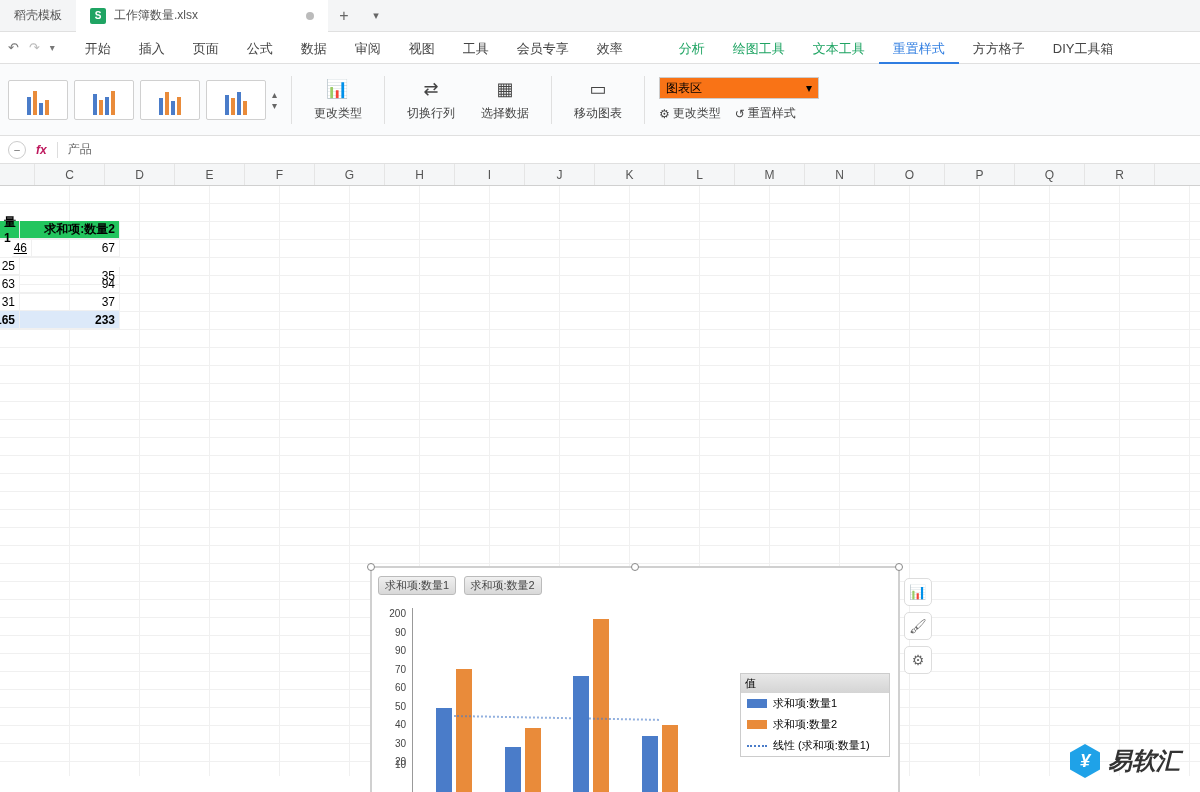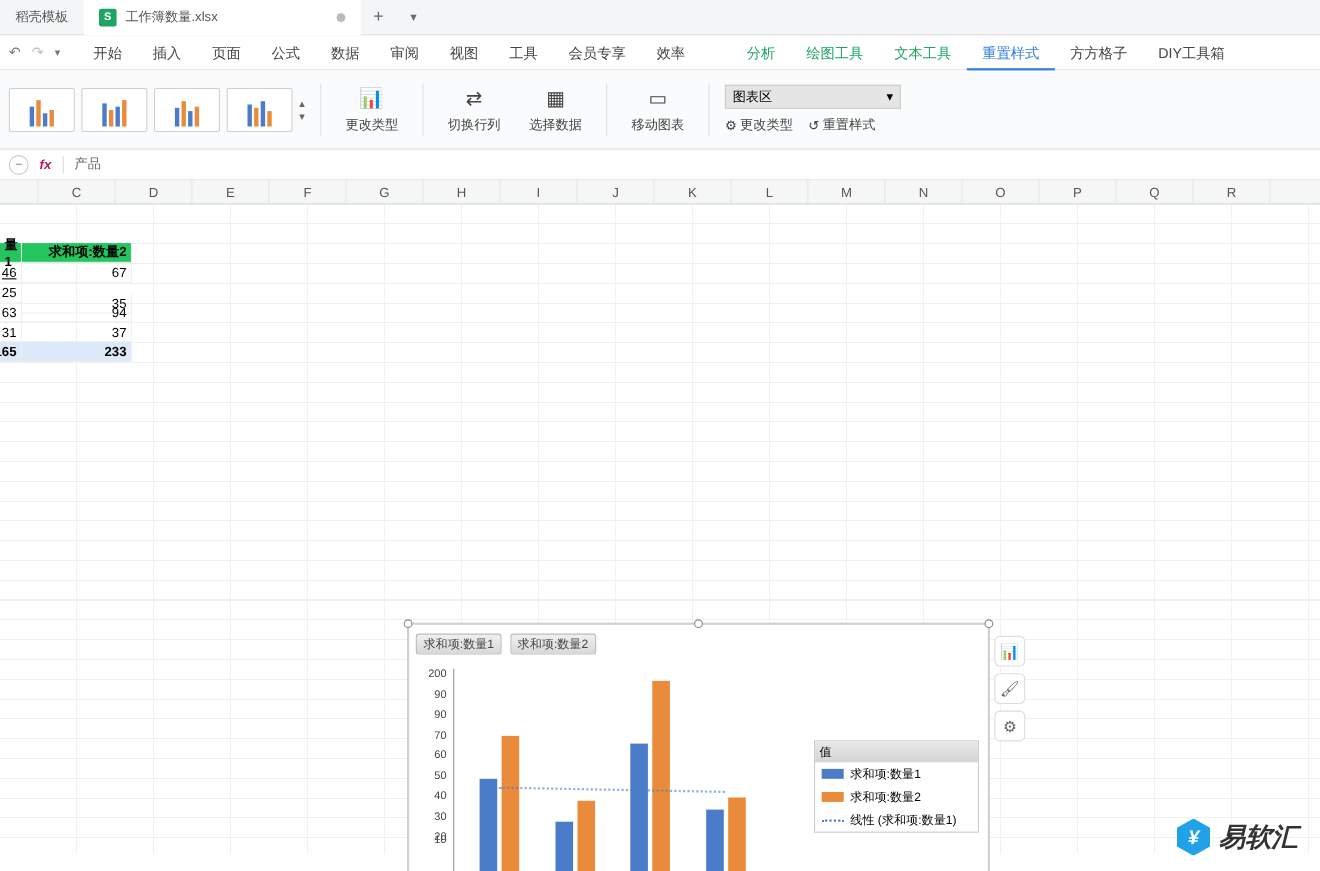--- a/index.html
+++ b/index.html
@@ -25,21 +25,21 @@
 
 
 .ribbon { height: 72px; display: flex; align-items: center; padding: 4px 8px; gap: 10px; border-bottom: 1px solid #e0e0e0; background: #fafbfc; }
 .styles { display: flex; gap: 6px; }
 .style-thumb { width: 60px; height: 40px; border: 1px solid #d0d0d0; border-radius: 2px; background: #fff; display:flex; align-items:flex-end; justify-content:center; gap:2px; padding:4px;}
 .style-thumb span{display:inline-block; width:4px; background:#4a7cc9;}
 .style-thumb span.o{background:#e98b3a;}
 .rbtn { display: flex; flex-direction: column; align-items: center; font-size: 12px; color: #444; padding: 0 8px; cursor:pointer; gap:4px;}
 .ricon { width: 24px; height: 24px; display:flex; align-items:center; justify-content:center; font-size:18px; color:#444;}
 .divider { width: 1px; height: 48px; background: #e0e0e0; margin: 0 4px; }
-.select-box { display:flex; align-items:center; justify-content:space-between; width:160px; height:22px; border:1px solid #ccc; font-size:12px; padding:0 6px; background:#e5e5e5;}
+.select-box { display:flex; align-items:center; justify-content:space-between; width:160px; height:22px; border:1px solid #ccc; font-size:12px; padding:0 6px; background:#f97316;}
 .ribbon-col { display:flex; flex-direction:column; gap:6px; }
 .small-row { display:flex; gap:14px; font-size:12px; color:#444; align-items:center;}
 .small-row span{display:flex; align-items:center; gap:3px; cursor:pointer;}
 
 
 .fbar { height: 28px; display:flex; align-items:center; gap:10px; padding:0 8px; border-bottom:1px solid #e0e0e0; font-size:12px; color:#666; }
 .fbar .zoom-ic{width:18px; height:18px; border:1px solid #ccc; border-radius:50%; display:flex; align-items:center; justify-content:center; font-size:10px;}
 .fbar .fx { font-style: italic; color:#be185d;font-weight:bold; }
 .fbar .vline{width:1px; height:16px; background:#ddd;}
 
@@ -229,21 +229,21 @@
     <div class="ch" style="width: 70px;">Q</div>
     <div class="ch" style="width: 70px;">R</div>
   </div>
 
 <div class="sheet" style="height:590px; position:relative;">
   <div class="gridbg"></div>
 
   <div class="datacell hdrcell" style="left:0; top:35px; width:20px; justify-content:flex-start;">量1</div>
   <div class="datacell hdrcell" style="left:20px; top:35px; width:100px;">求和项:数量2</div>
 
-  <div class="datacell" style="left:0;  top:53px;  width:20px;text-decoration:underline;">46</div>
+  <div class="datacell" style="left:12px;  top:53px;  width:20px;text-decoration:underline;">46</div>
   <div class="datacell" style="left:20px;top:53px; width:100px;">67</div>
   <div class="datacell" style="left:0;  top:71px;  width:20px;">25</div>
   <div class="datacell" style="left:20px;top:81px; width:100px;">35</div>
   <div class="datacell" style="left:0;  top:89px;  width:20px;">63</div>
   <div class="datacell" style="left:20px;top:89px; width:100px;">94</div>
   <div class="datacell" style="left:0;  top:107px; width:20px;">31</div>
   <div class="datacell" style="left:20px;top:107px;width:100px;">37</div>
   <div class="datacell totcell selrow" style="left:0;  top:125px; width:20px;">165</div>
   <div class="datacell totcell selrow" style="left:20px;top:125px;width:100px;">233</div>
 

